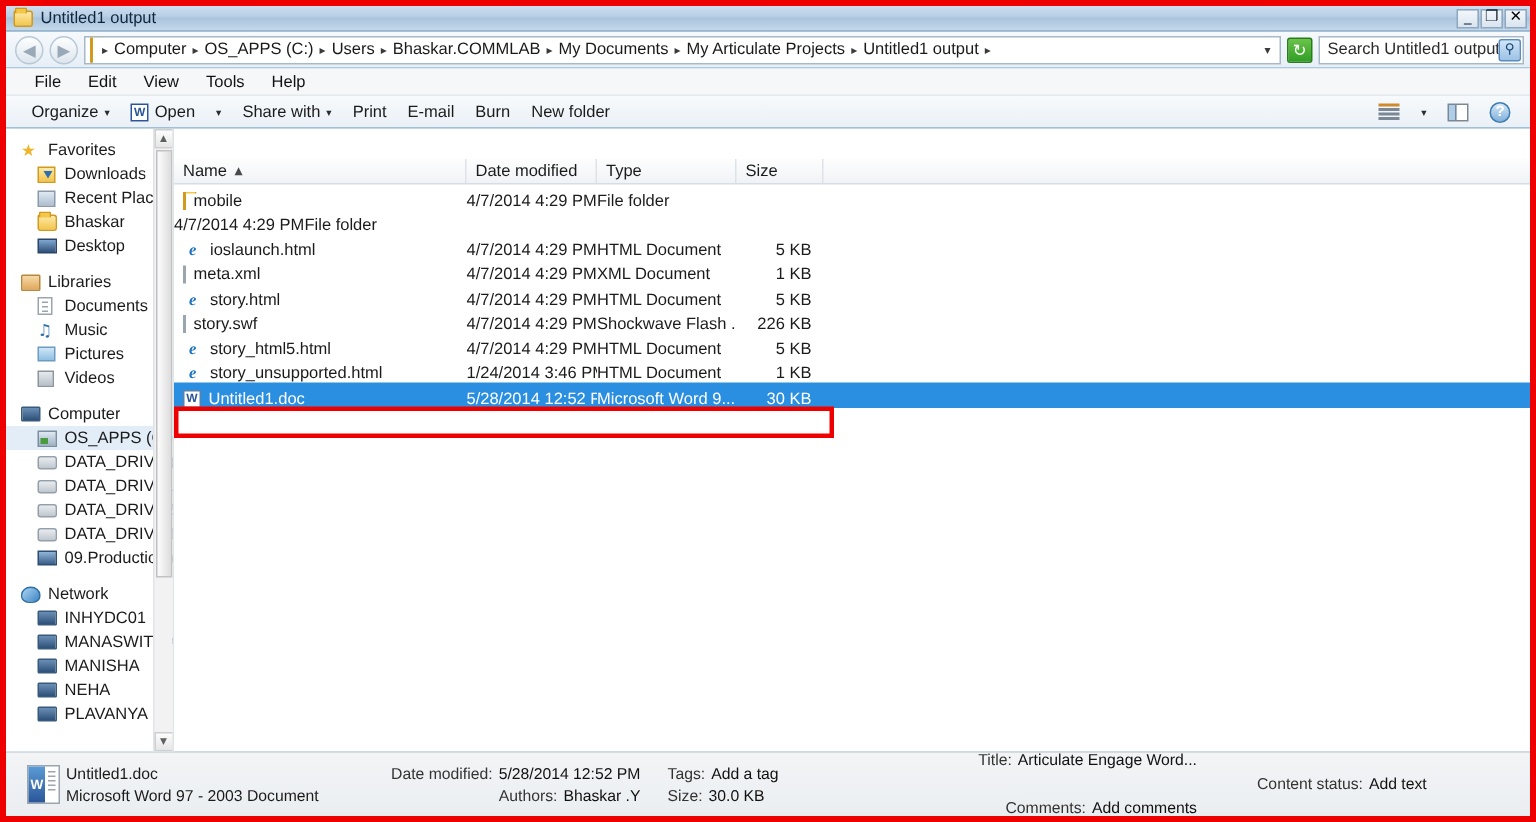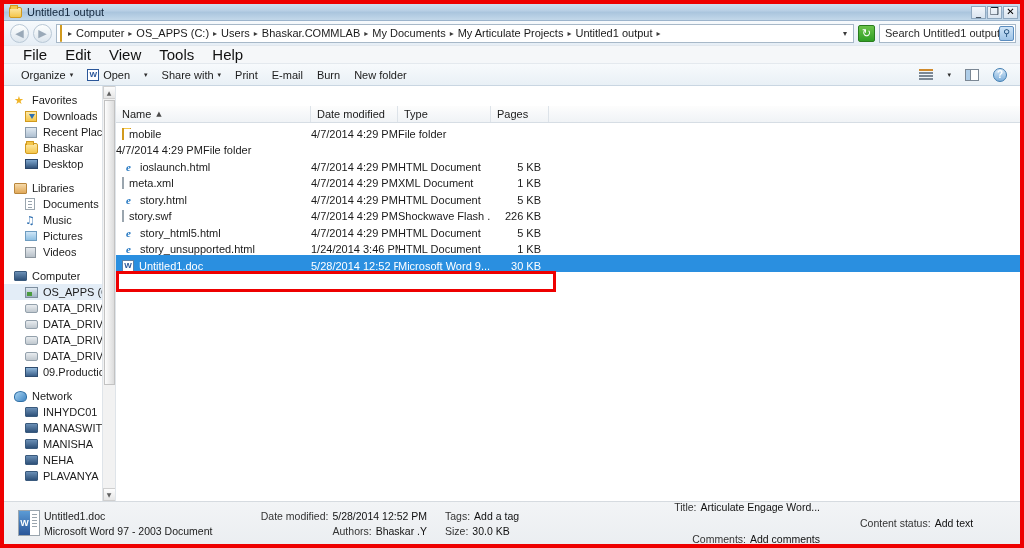--- a/index.html
+++ b/index.html
@@ -124,21 +124,21 @@
 
   
   .menubar {
     height: 18px;
     background: #f5f7f9;
     border-bottom: 1px solid #e4e9ee;
     display: flex; align-items: center;
     padding-left: 10px;
     flex: 0 0 auto;
   }
-  .menubar .mi { font-size: 15px; color: #111; padding: 0 9px; }
+  .menubar .mi { font-size: 11px; color: #111; padding: 0 9px; }
 
   
   .cmdbar {
     height: 22px;
     background: linear-gradient(to bottom,#f7fafc,#e9f0f6);
     border-bottom: 1px solid #c9d6e2;
     display: flex; align-items: center;
     padding: 0 6px 0 10px;
     flex: 0 0 auto;
   }
@@ -609,21 +609,21 @@
           <span>Name</span>
           <span class="sortarrow">▲</span>
         </div>
         <div class="col c-date">
           <span>Date modified</span>
         </div>
         <div class="col c-type">
           <span>Type</span>
         </div>
         <div class="col c-size">
-          <span>Pages</span>
+          <span>Size</span>
         </div>
         <div class="col c-rest"></div>
       </div>
 
       <div class="rows">
 
         <div class="row">
           <span class="cell name">
             <span><span class="folder"></span></span>
             <span>mobile</span>
@@ -758,21 +758,21 @@
       <span class="dline">
         <span class="dkey">Tags:</span>
         <span class="dval">Add a tag</span>
       </span>
       <span class="dline">
         <span class="dkey">Size:</span>
         <span class="dval">30.0 KB</span>
       </span>
     </span>
 
-    <span class="dblock dcol" style="width:175px;margin-left:100px;gap:20px;">
+    <span class="dblock dcol" style="width:175px;margin-left:78px;gap:20px;">
       <span class="dline" style="justify-content:flex-end;">
         <span class="dkey">Title:</span>
         <span class="dval">Articulate Engage Word...</span>
       </span>
       <span class="dline" style="justify-content:flex-end;">
         <span class="dkey">Comments:</span>
         <span class="dval">Add comments</span>
       </span>
     </span>
 

